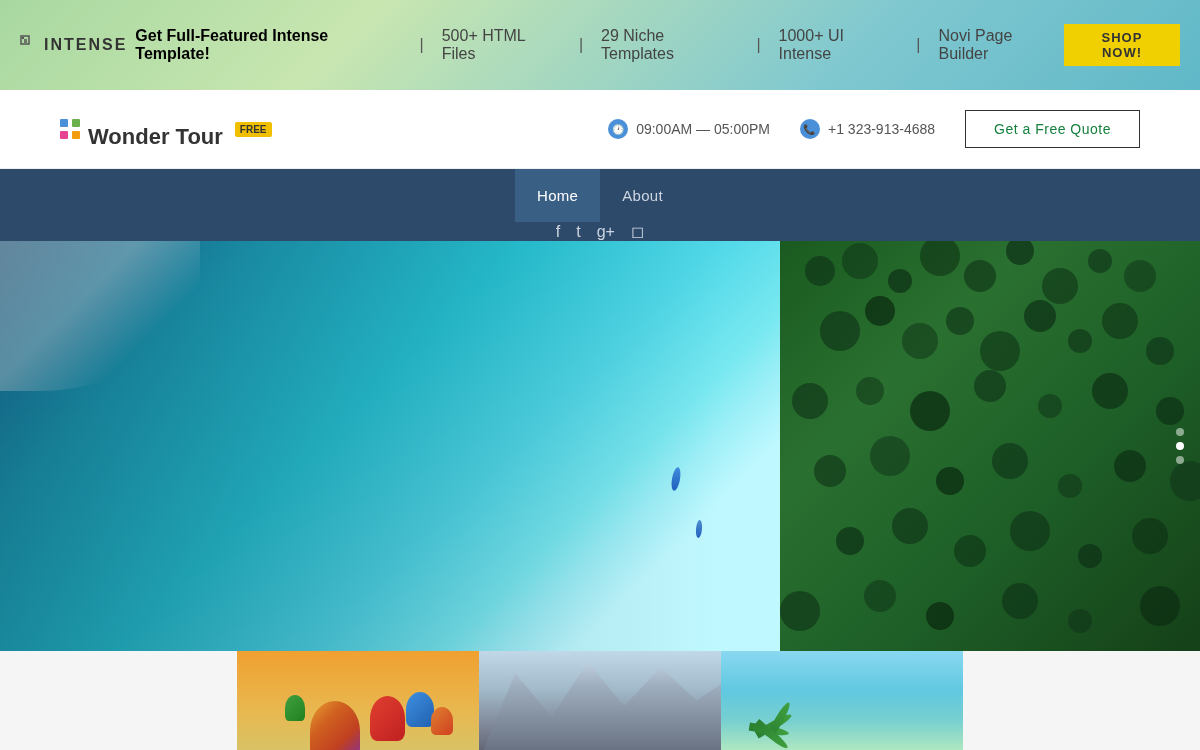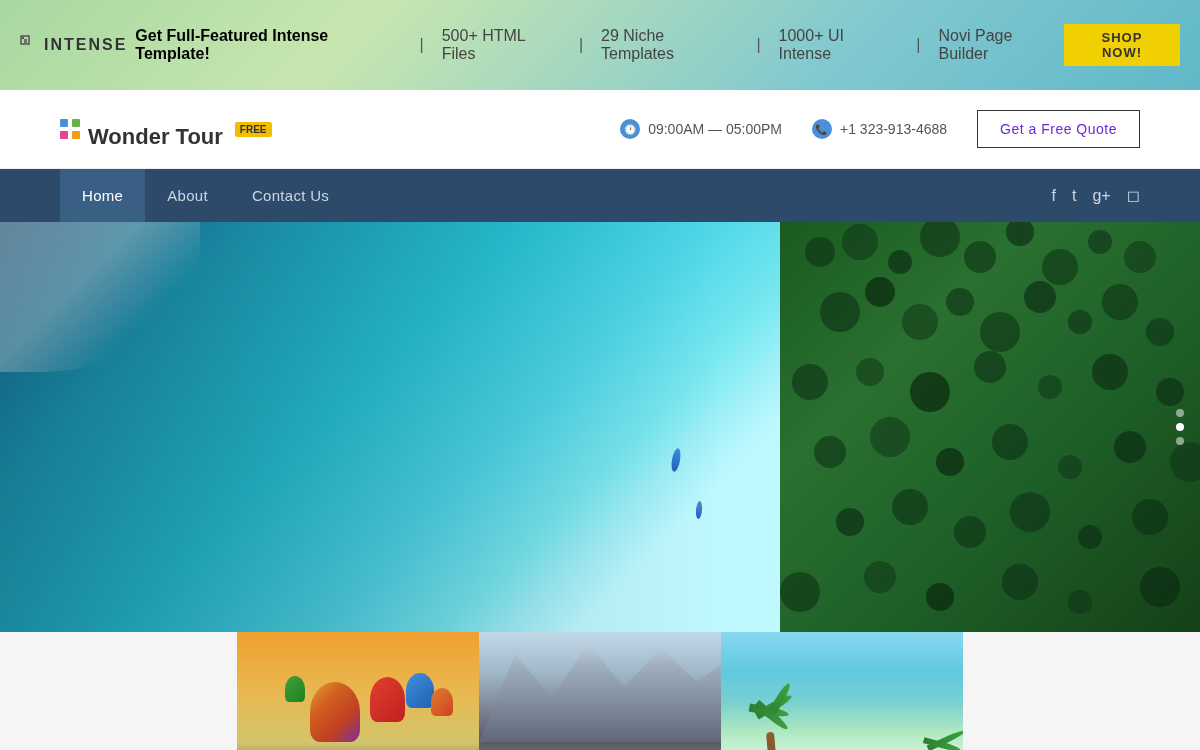--- a/index.html
+++ b/index.html
@@ -114,34 +114,35 @@
       background: #4a90d9;
       display: flex;
       align-items: center;
       justify-content: center;
       color: white;
       font-size: 10px;
     }
     .quote-btn {
       border: 1px solid #333;
       background: transparent;
-      color: #6d28d9;
-      padding: 10px 22px;
+      color: #15803d;
+      padding: 10px 28px;
       font-size: 14px;
       cursor: pointer;
       letter-spacing: 0.5px;
     }
 
     
     .nav {
       background: #2d4a6b;
       display: flex;
       align-items: center;
       justify-content: space-between;
       padding: 0 60px;
+      flex-direction: column;
     }
     .nav-links {
       display: flex;
       list-style: none;
     }
     .nav-links li a {
       display: block;
       padding: 18px 22px;
       color: #cdd5e0;
       text-decoration: none;
@@ -481,23 +482,20 @@
   </div>
 </div>
 
 <nav class="nav">
   <ul class="nav-links">
     <li>
       <a href="#" class="active">Home</a>
     </li>
     <li>
       <a href="#">About</a>
-    </li>
-    <li>
-      <a href="#">Contact Us</a>
     </li>
   </ul>
   <div class="nav-social">
     <a href="#" class="social-icon">f</a>
     <a href="#" class="social-icon">t</a>
     <a href="#" class="social-icon">g+</a>
     <a href="#" class="social-icon">◻</a>
   </div>
 </nav>
 

